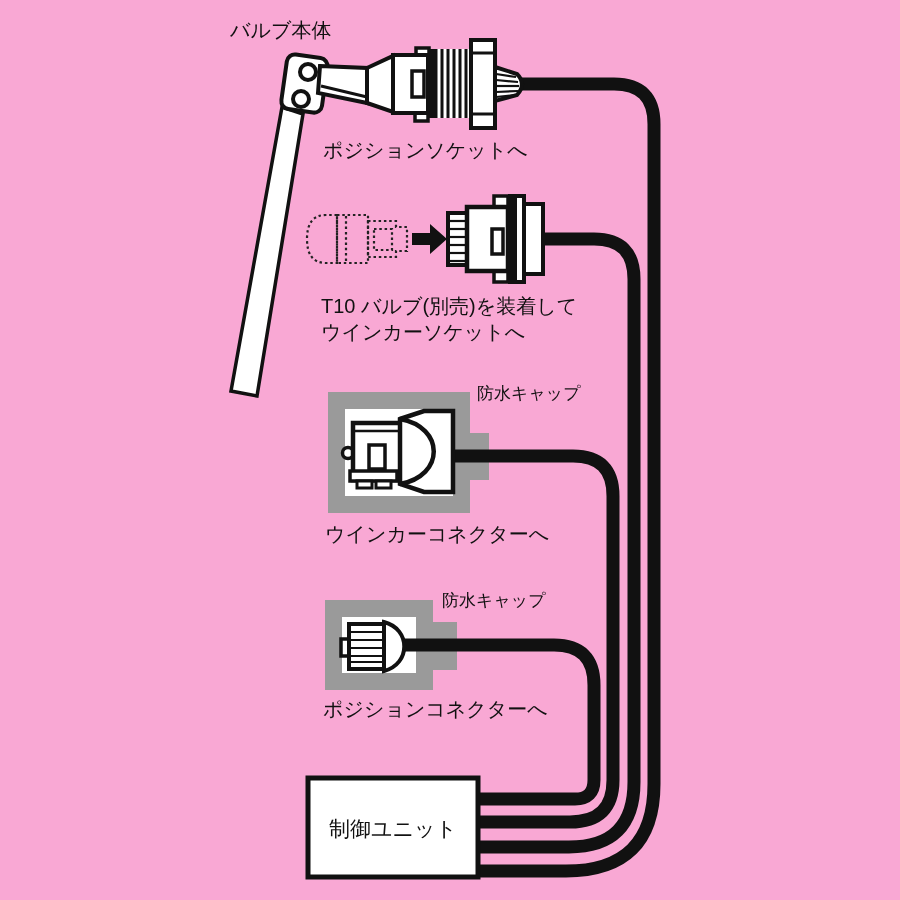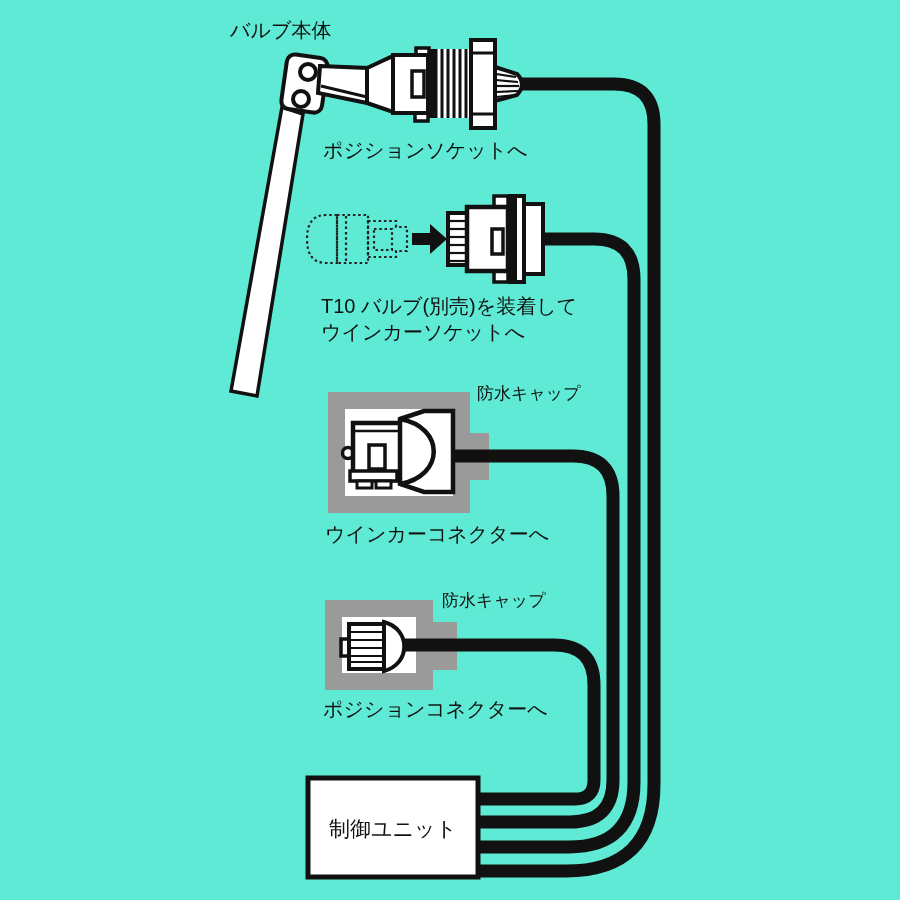--- a/index.html
+++ b/index.html
@@ -1,16 +1,16 @@
 <!DOCTYPE html>
 <html><head>
 <meta charset="utf-8">
 <style>
   html,body{margin:0;padding:0;background:#ffffff;}
-  .canvas{position:relative;width:900px;height:900px;background:#5eead4;overflow:hidden;
+  .canvas{position:relative;width:900px;height:900px;background:#f9a8d4;overflow:hidden;
           font-family:"Liberation Sans",sans-serif;}
   svg text{fill:#111111;font-family:"Liberation Sans",sans-serif;font-weight:500;}
   .lbl{font-size:20px;}
   .lbl-small{font-size:17px;}
   .lbl-unit{font-size:21px;}
 </style>
 </head>
 <body>
 
 <div class="canvas">

